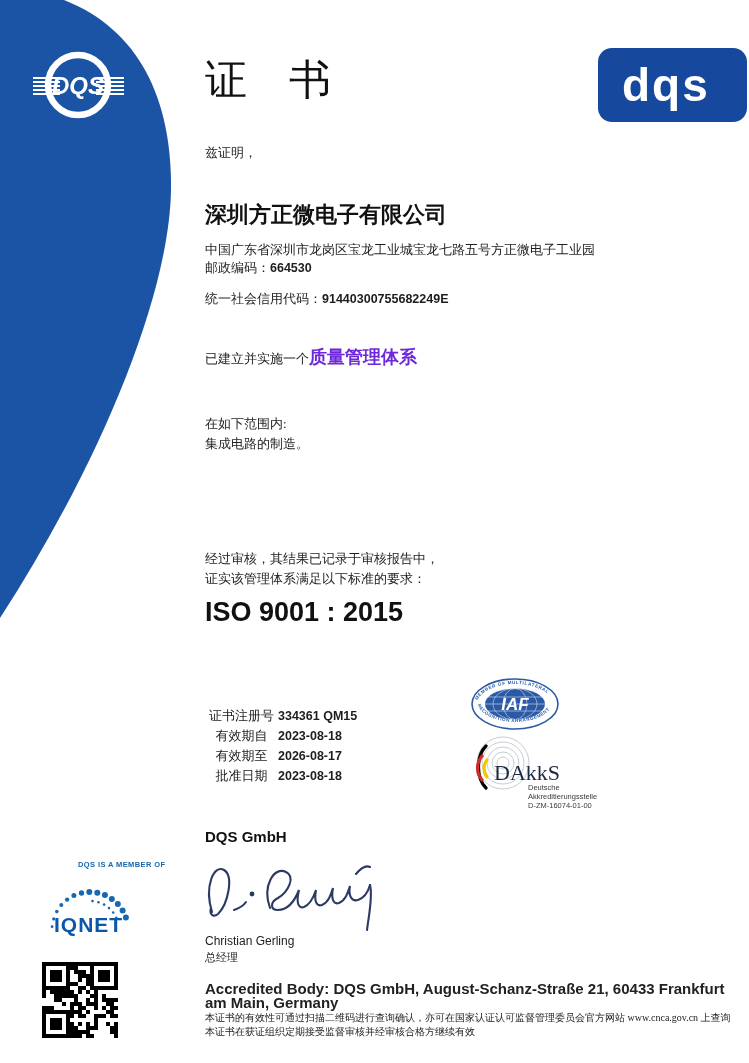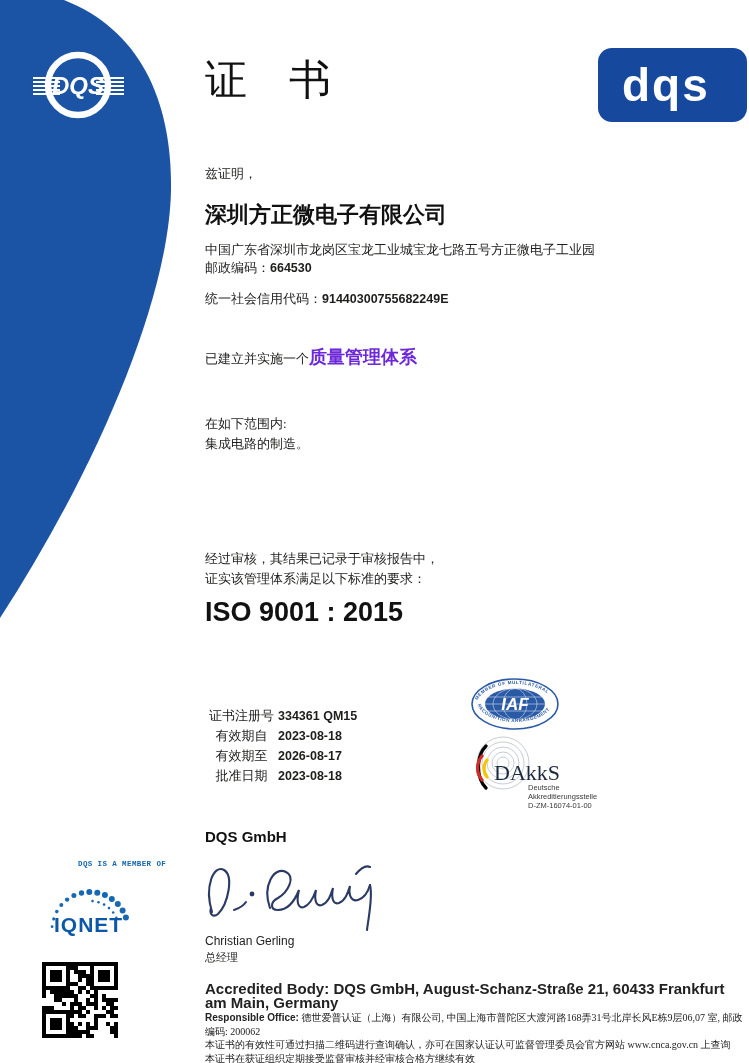--- a/index.html
+++ b/index.html
@@ -12,21 +12,21 @@
   .blue-shape{left:0;top:0;width:180px;height:620px;}
 
   
   .dqs-box{left:598px;top:48px;width:149px;height:74px;background:#16489e;border-radius:14px;
            display:flex;align-items:center;}
   .dqs-box span{color:#fff;font-family:"Liberation Sans","DejaVu Sans",sans-serif;
                 font-weight:bold;font-size:46px;letter-spacing:2px;padding-left:24px;line-height:1;}
 
   .title{left:205px;top:52px;font-size:42px;color:#111;}
 
-  .intro{left:205px;top:165px;font-size:13px;}
+  .intro{left:205px;top:144px;font-size:13px;}
   .company-name{left:205px;top:200px;font-size:22px;font-weight:bold;color:#111;}
   .address{left:205px;top:241px;font-size:13px;line-height:17.5px;}
   .num{font-family:"Liberation Sans","DejaVu Sans",sans-serif;font-weight:700;font-size:12.5px;}
   .credit{left:205px;top:290px;font-size:13px;}
   .established{left:205px;top:345px;font-size:13px;}
   .established b{font-family:"Liberation Sans","DejaVu Sans",sans-serif;font-size:18px;color:#6d28d9;}
   .scope{left:205px;top:414px;font-size:13px;line-height:20px;}
   .audit{left:205px;top:549px;font-size:13px;line-height:20px;}
   .standard{left:205px;top:597px;font-size:27px;font-weight:bold;color:#111;
             font-family:"Liberation Sans","DejaVu Sans",sans-serif;}
@@ -36,21 +36,21 @@
   .cert-row .lbl{width:73px;}
   .cert-row .val{font-family:"Liberation Sans","DejaVu Sans",sans-serif;font-weight:700;font-size:12.5px;}
 
   .sig-org{left:205px;top:828px;font-size:15px;font-weight:bold;color:#111;
            font-family:"Liberation Sans","DejaVu Sans",sans-serif;}
   .signature{left:198px;top:852px;}
   .sig-name{left:205px;top:934px;font-size:12px;font-family:"Liberation Sans","DejaVu Sans",sans-serif;color:#222;}
   .sig-title{left:205px;top:950px;font-size:11px;}
 
   .member-of{left:46px;top:860px;font-size:7.5px;font-weight:bold;letter-spacing:.4px;
-             color:#1566af;font-family:Liberation Mono, monospace;padding-left:32px;}
+             color:#1566af;font-family:Liberation Sans, sans-serif;padding-left:32px;}
   .iqnet{left:34px;top:872px;}
   .qr{left:42px;top:962px;}
 
   .footer{left:205px;top:982px;width:545px;font-size:10.5px;color:#222;line-height:13.5px;}
   .f1{font-family:"Liberation Sans","DejaVu Sans",sans-serif;font-weight:700;font-size:15px;margin-bottom:2px;}
   .flabel{font-family:"Liberation Sans","DejaVu Sans",sans-serif;font-weight:700;font-size:10px;}
   .f2{font-size:10px;}
 </style>
 </head>
 <body>
@@ -351,21 +351,17 @@
           <rect x="72" y="72" width="4" height="4"></rect>
         </g>
     </g>
   </svg>
 
   <div class="abs footer">
     <div class="f1">
       <span>Accredited Body:</span>
       <span>DQS GmbH, August-Schanz-Straße 21, 60433 Frankfurt am Main, Germany</span>
     </div>
-    <div class="f2">
-      <span class="flabel">Responsible Office:</span>
-      <span>德世爱普认证（上海）有限公司, 中国上海市普陀区大渡河路168弄31号北岸长风E栋9层06,07 室, 邮政编码: 200062</span>
-    </div>
     <div class="f2">本证书的有效性可通过扫描二维码进行查询确认，亦可在国家认证认可监督管理委员会官方网站 www.cnca.gov.cn 上查询</div>
     <div class="f2">本证书在获证组织定期接受监督审核并经审核合格方继续有效</div>
   </div>
 
 </div>
 
 </body></html>

